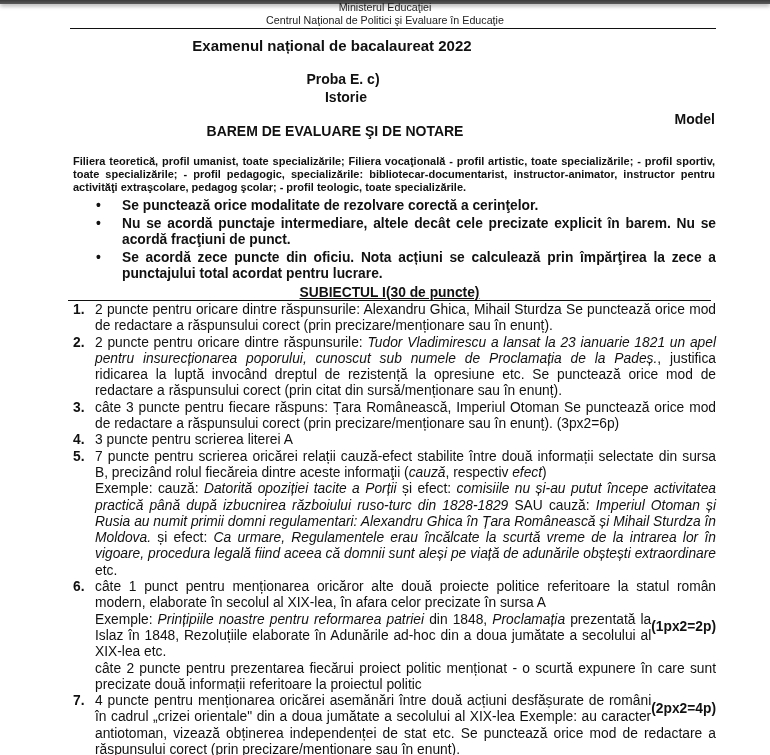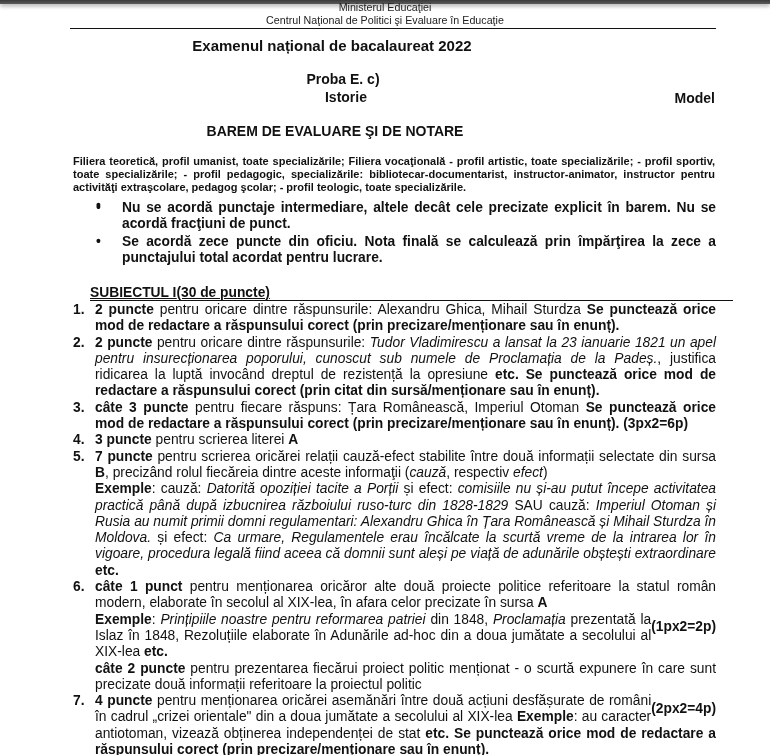--- a/index.html
+++ b/index.html
@@ -25,51 +25,51 @@
   .hrule {
     position: absolute; left: 70px; width: 646px; top: 28px;
     border-top: 1.5px solid #111;
   }
   .title {
     position: absolute; left: 0; width: 664px; text-align: center;
     font-weight: bold; font-size: 15px; top: 37px;
   }
   .proba { position: absolute; left: 0; width: 686px; text-align: center; font-weight: bold; font-size: 14px; top: 71px; }
   .istorie { position: absolute; left: 0; width: 692px; text-align: center; font-weight: bold; font-size: 14px; top: 89px; }
-  .model { position: absolute; right: 55px; top: 90px; font-weight: bold; font-size: 14px; }
+  .model { position: absolute; right: 55px; top: 111px; font-weight: bold; font-size: 14px; }
   .barem { position: absolute; left: 0; width: 670px; text-align: center; font-weight: bold; font-size: 14px; top: 123px; }
 
   .filiera {
     position: absolute; left: 73px; width: 642px; top: 155px;
     font-size: 11px; line-height: 13px; font-weight: bold; 
     text-align: justify;
   }
   .rules {
     position: absolute; left: 92px; width: 624px; top: 198px;
     margin: 0; padding: 0; list-style: none;
     font-size: 13.8px; line-height: 16.3px; font-weight: bold;
   }
   .rules li { position: relative; padding-left: 30px; margin-bottom: 1.5px; text-align: justify; }
   .rules li .bullet { position: absolute; left: 4px; top: 0; }
 
   .subject {
-    position: absolute; left: 90px; width: 643px; top: 285px;
+    position: absolute; left: 68px; width: 643px; top: 285px;
     font-size: 13.8px; font-weight: bold;
     border-bottom: 1.5px solid #111; line-height: 15px;
-    display: flex; justify-content: flex-start;
+    display: flex; justify-content: center;
   }
   .subject span:first-child, .subject span:last-child { text-decoration: underline; }
 
   .items {
     position: absolute; left: 73px; width: 643px; top: 302px;
     font-size: 13.8px; line-height: 16.3px;
   }
   .item { position: relative; padding-left: 22px; text-align: justify; }
   .item .num { position: absolute; left: 0; top: 0; font-weight: bold; }
-  .b { font-weight: bold; }
+  .b { font-weight: normal; }
   .i { font-style: italic; }
   .right { float: right; font-weight: bold; margin-top: 24px; }
 </style>
 </head>
 <body>
 
 <div class="topbar"></div>
 
 <div class="hdr hdr1">Ministerul Educaţiei</div>
 <div class="hdr hdr2">Centrul Naţional de Politici şi Evaluare în Educaţie</div>
@@ -77,23 +77,23 @@
 
 <div class="title">Examenul național de bacalaureat 2022</div>
 <div class="proba">Proba E. c)</div>
 <div class="istorie">Istorie</div>
 <div class="model">Model</div>
 <div class="barem">BAREM DE EVALUARE ŞI DE NOTARE</div>
 
 <div class="filiera">Filiera teoretică, profil umanist, toate specializările; Filiera vocaţională - profil artistic, toate specializările; - profil sportiv, toate specializările; - profil pedagogic, specializările: bibliotecar-documentarist, instructor-animator, instructor pentru activităţi extraşcolare, pedagog şcolar; - profil teologic, toate specializările.</div>
 
 <ul class="rules">
-  <li><span class="bullet">•</span></li>
+  <li><span class="bullet">•</span><span>Se punctează orice modalitate de rezolvare corectă a cerinţelor.</span></li>
   <li><span class="bullet">•</span><span>Nu se acordă punctaje intermediare, altele decât cele precizate explicit în barem. Nu se acordă fracţiuni de punct.</span></li>
-  <li><span class="bullet">•</span><span>Se acordă zece puncte din oficiu. Nota finală se calculează prin împărţirea la zece a punctajului total acordat pentru lucrare.</span></li>
+  <li><span class="bullet">•</span><span>Se acordă zece puncte din oficiu. Nota acțiuni se calculează prin împărţirea la zece a punctajului total acordat pentru lucrare.</span></li>
 </ul>
 
 <div class="subject">
   <span>SUBIECTUL I</span>
   <span>(30 de puncte)</span>
 </div>
 
 <div class="items">
 
   <div class="item">

